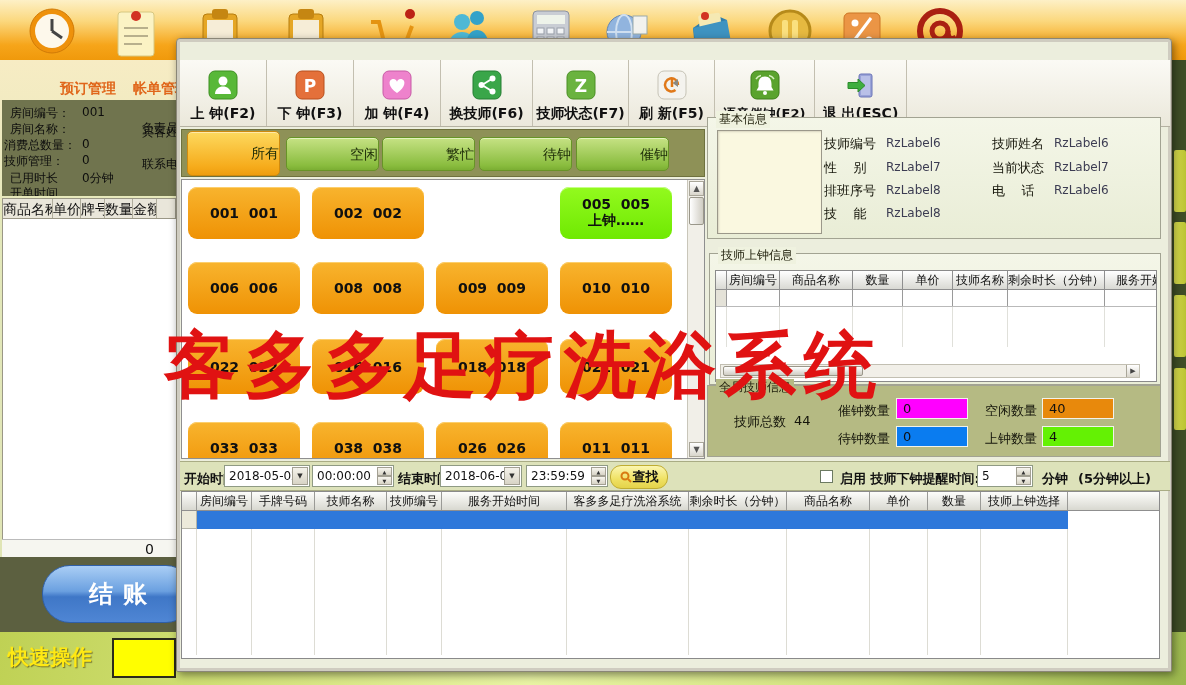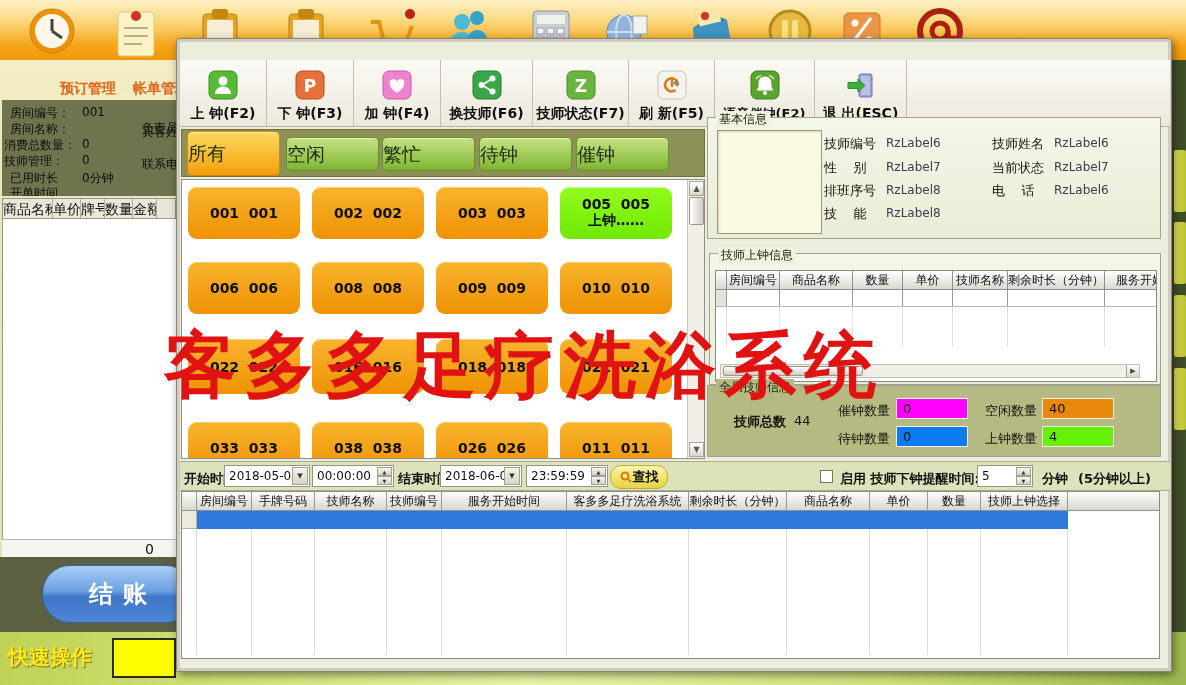--- a/index.html
+++ b/index.html
@@ -45,22 +45,22 @@
   #close-btn { position:absolute; left:942px; top:2px; width:48px; height:18px; border-radius:0 3px 0 4px;
     background:linear-gradient(#f0a284, #d85b35 45%, #c13a17); border:1px solid #8e2a10;
     color:#fff; font-weight:bold; font-size:12px; text-align:center; line-height:16px; }
   #toolbar { left:3px; top:21px; width:990px; height:67px; background:linear-gradient(#fbfaf5, #edead e0); background:linear-gradient(#fbfaf5, #ebe8db); border-bottom:1px solid #b5b1a2; display:flex; }
   .tb-btn { flex:none; height:100%; border-right:1px solid #c3bfb0; display:flex; flex-direction:column; align-items:center; justify-content:flex-end; padding-bottom:3px; }
   .tb-btn svg { margin-bottom:2px; }
   .tb-label { font-size:14px; font-weight:bold; white-space:nowrap; }
 
   
   #tabbar { left:4px; top:90px; width:524px; height:48px; background:#8e9157; border:1px solid #6e713e; }
-  .tab { position:absolute; top:7px; height:34px; width:93px; border-radius:5px; text-align:left;
-    line-height:32px; font-size:19px; color:#1c2b07; background:linear-gradient(#c6e284, #8abd3f 85%, #7bae33); border:1px solid #679427; box-shadow:inset 0 1px 0 #e2f2bc; }
+  .tab { position:absolute; top:7px; height:34px; width:93px; border-radius:5px; text-align:right;
+    line-height:32px; font-size:14px; color:#1c2b07; background:linear-gradient(#c6e284, #8abd3f 85%, #7bae33); border:1px solid #679427; box-shadow:inset 0 1px 0 #e2f2bc; }
   .tab.sel { top:1px; height:45px; line-height:42px; background:linear-gradient(#fdd londona); background:linear-gradient(#fdd95e, #f6ac1c 80%, #ef9d0e); border:1px solid #cf8a0e; box-shadow:inset 0 1px 0 #ffe9a8; }
 
   
   #grid { left:4px; top:140px; width:524px; height:280px; background:#fff; border:1px solid #8f8f8f; overflow:hidden; }
   .tech-card { position:absolute; width:112px; border-radius:9px; color:#101010; font-weight:bold; font-size:14px;
     background:linear-gradient(#f8b42e, #ef9204); box-shadow:inset 0 1px 0 #fccf6e;
     display:flex; flex-direction:column; align-items:center; justify-content:center; }
   .tech-card .t1 { white-space:pre; }
   .tech-card[data-state="busy"] { background:linear-gradient(#93fa1e, #6fe902); box-shadow:inset 0 1px 0 #c6ff86; }
   
@@ -356,24 +356,20 @@
     <div class="tab" style="left:394px">催钟</div>
   </div>
 
   <div id="grid" class="abs">
     <div class="tech-card" style="left:6px;top:7px;height:52px" data-state="idle">
         <span class="t1">001  001</span>
         <span class="t2"></span>
       </div>
     <div class="tech-card" style="left:130px;top:7px;height:52px" data-state="idle">
         <span class="t1">002  002</span>
-        <span class="t2"></span>
-      </div>
-    <div class="tech-card" style="left:254px;top:7px;height:52px" data-state="idle">
-        <span class="t1">003  003</span>
         <span class="t2"></span>
       </div>
     <div class="tech-card" style="left:378px;top:7px;height:52px" data-state="busy">
         <span class="t1">005  005</span>
         <span class="t2">上钟……</span>
       </div>
     <div class="tech-card" style="left:6px;top:82px;height:52px" data-state="idle">
         <span class="t1">006  006</span>
         <span class="t2"></span>
       </div>
@@ -482,21 +478,21 @@
       </div>
       <div class="hsb">
         <div class="thumb"></div>
         <div class="arr-r">▶</div>
       </div>
     </div>
   </div>
 
   <div class="groupbox" id="global-box" style="left:530px;top:346px;width:454px;height:72px">
     <span class="gb-title">全局技师信息</span>
-    <span class="cnt-label" style="left:26px;top:27px;font-weight:bold">技师总数</span>
+    <span class="cnt-label" style="left:26px;top:27px;font-weight:normal">技师总数</span>
     <span class="cnt-label" style="left:86px;top:27px;font-weight:normal">44</span>
     <span class="cnt-label" style="left:130px;top:16px;font-weight:normal">催钟数量</span>
     <div class="cnt-box" style="left: 188px; top: 12px; background: rgb(255, 0, 255);">0</div>
     <span class="cnt-label" style="left:130px;top:44px;font-weight:normal">待钟数量</span>
     <div class="cnt-box" style="left: 188px; top: 40px; background: rgb(10, 124, 240);">0</div>
     <span class="cnt-label" style="left:277px;top:16px;font-weight:normal">空闲数量</span>
     <div class="cnt-box" style="left: 334px; top: 12px; background: rgb(232, 137, 12);">40</div>
     <span class="cnt-label" style="left:277px;top:44px;font-weight:normal">上钟数量</span>
     <div class="cnt-box" style="left: 334px; top: 40px; background: rgb(100, 241, 4);">4</div>
   </div>

